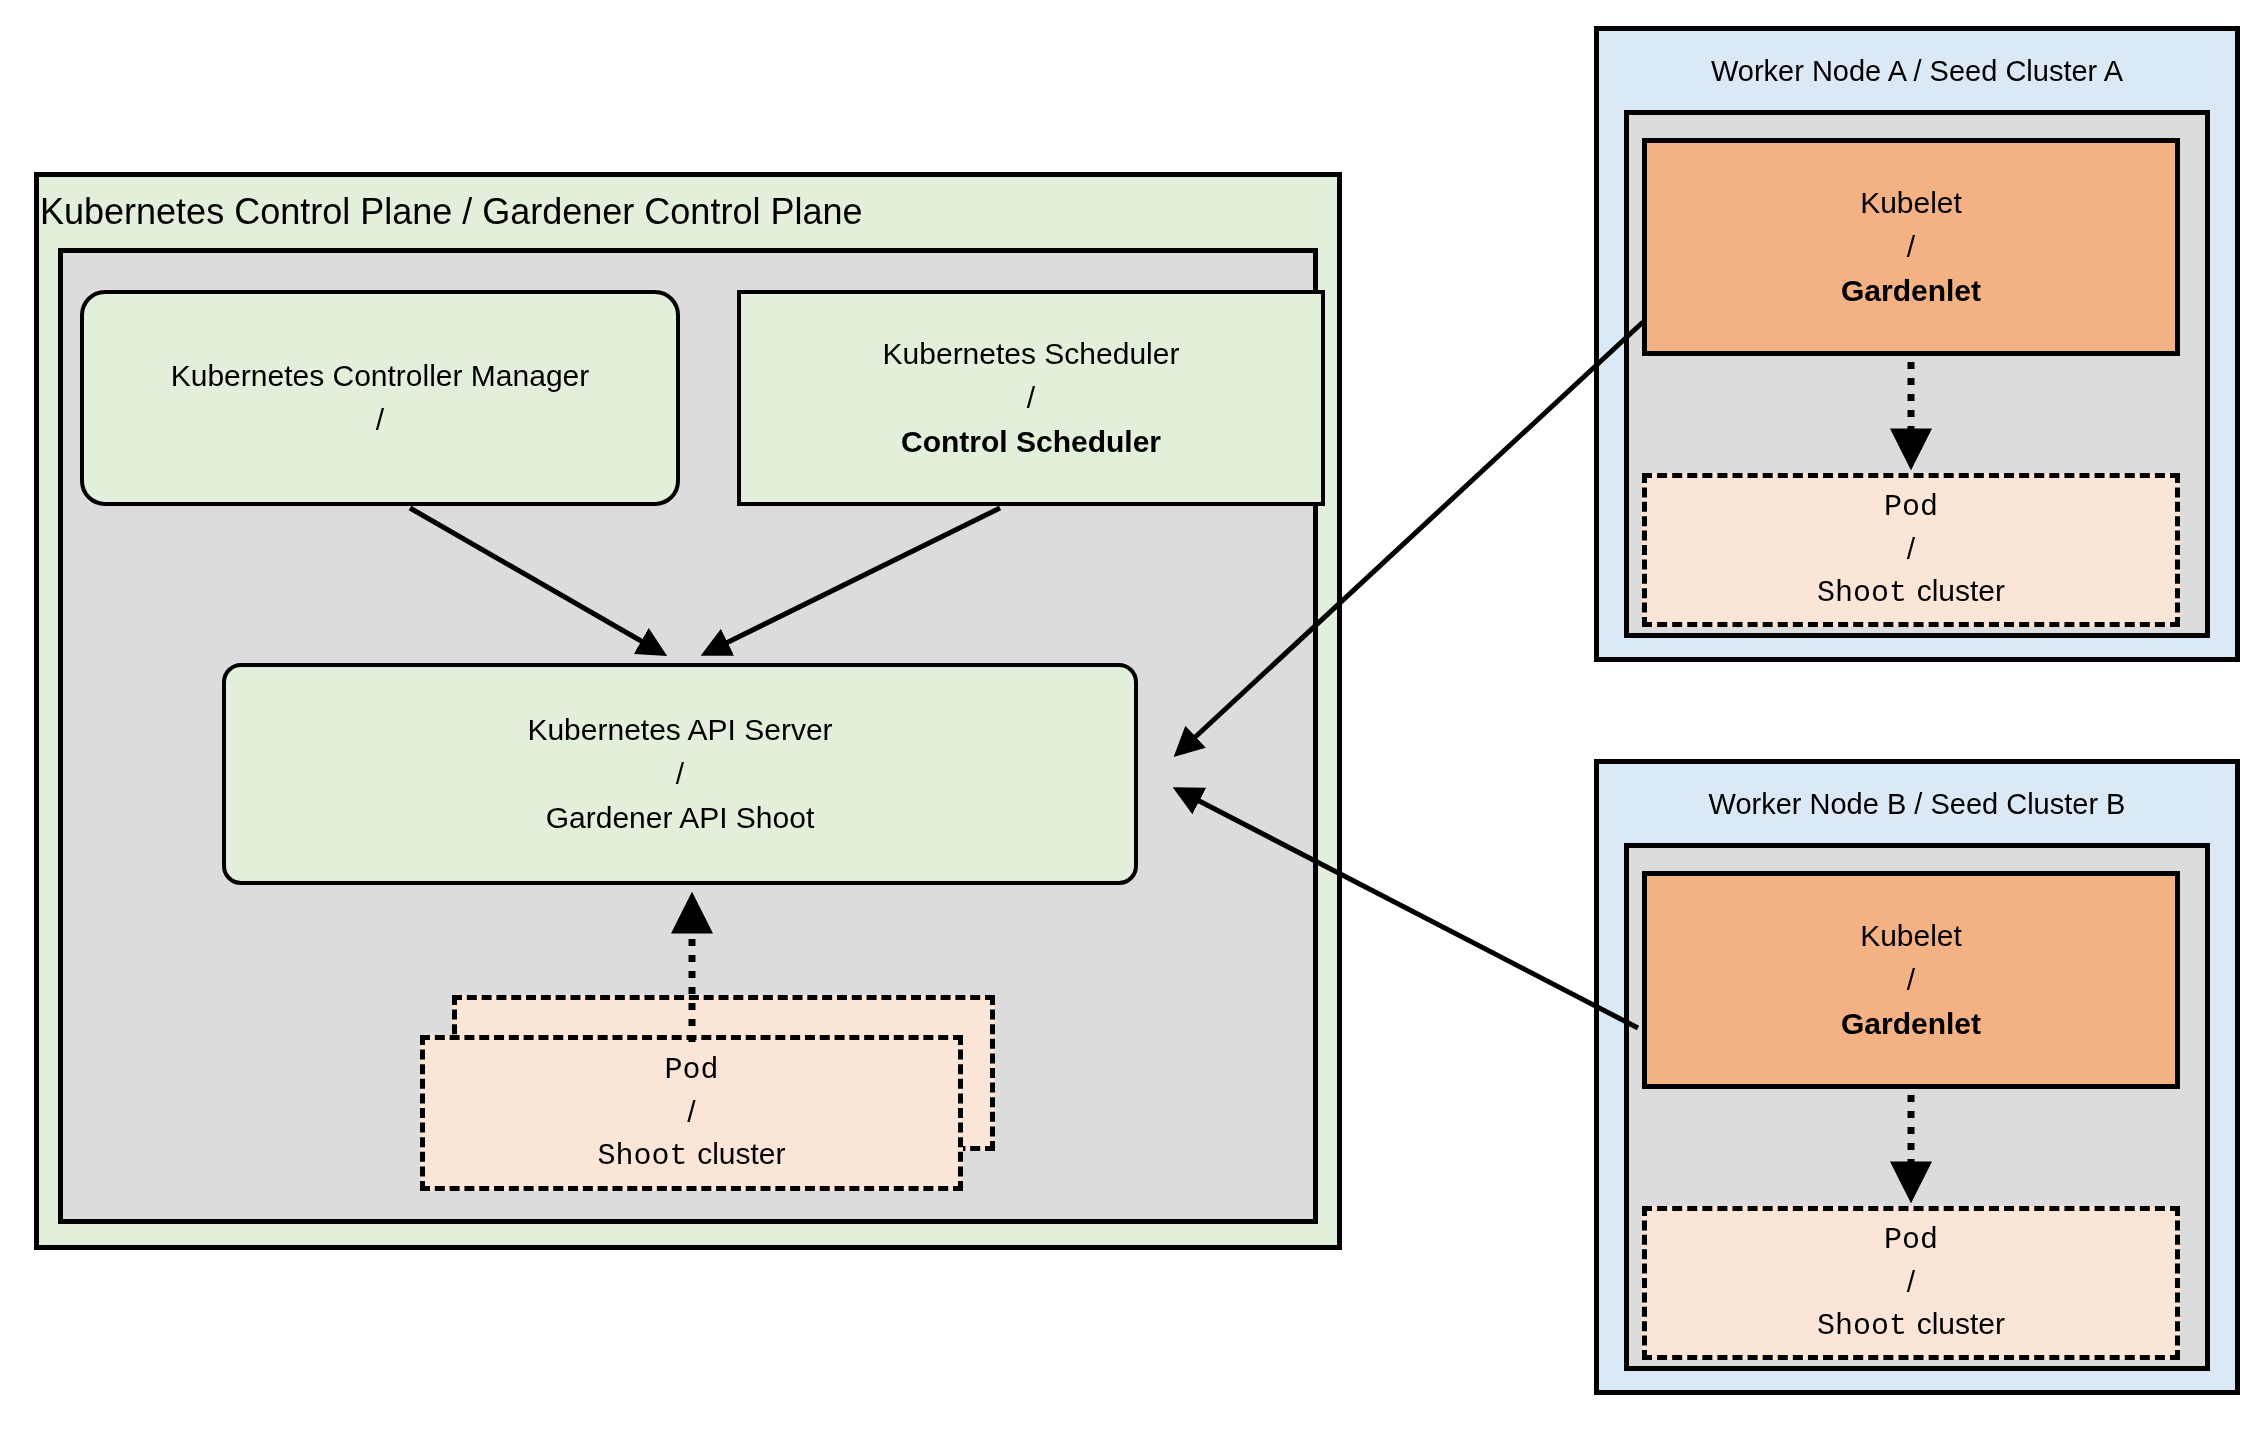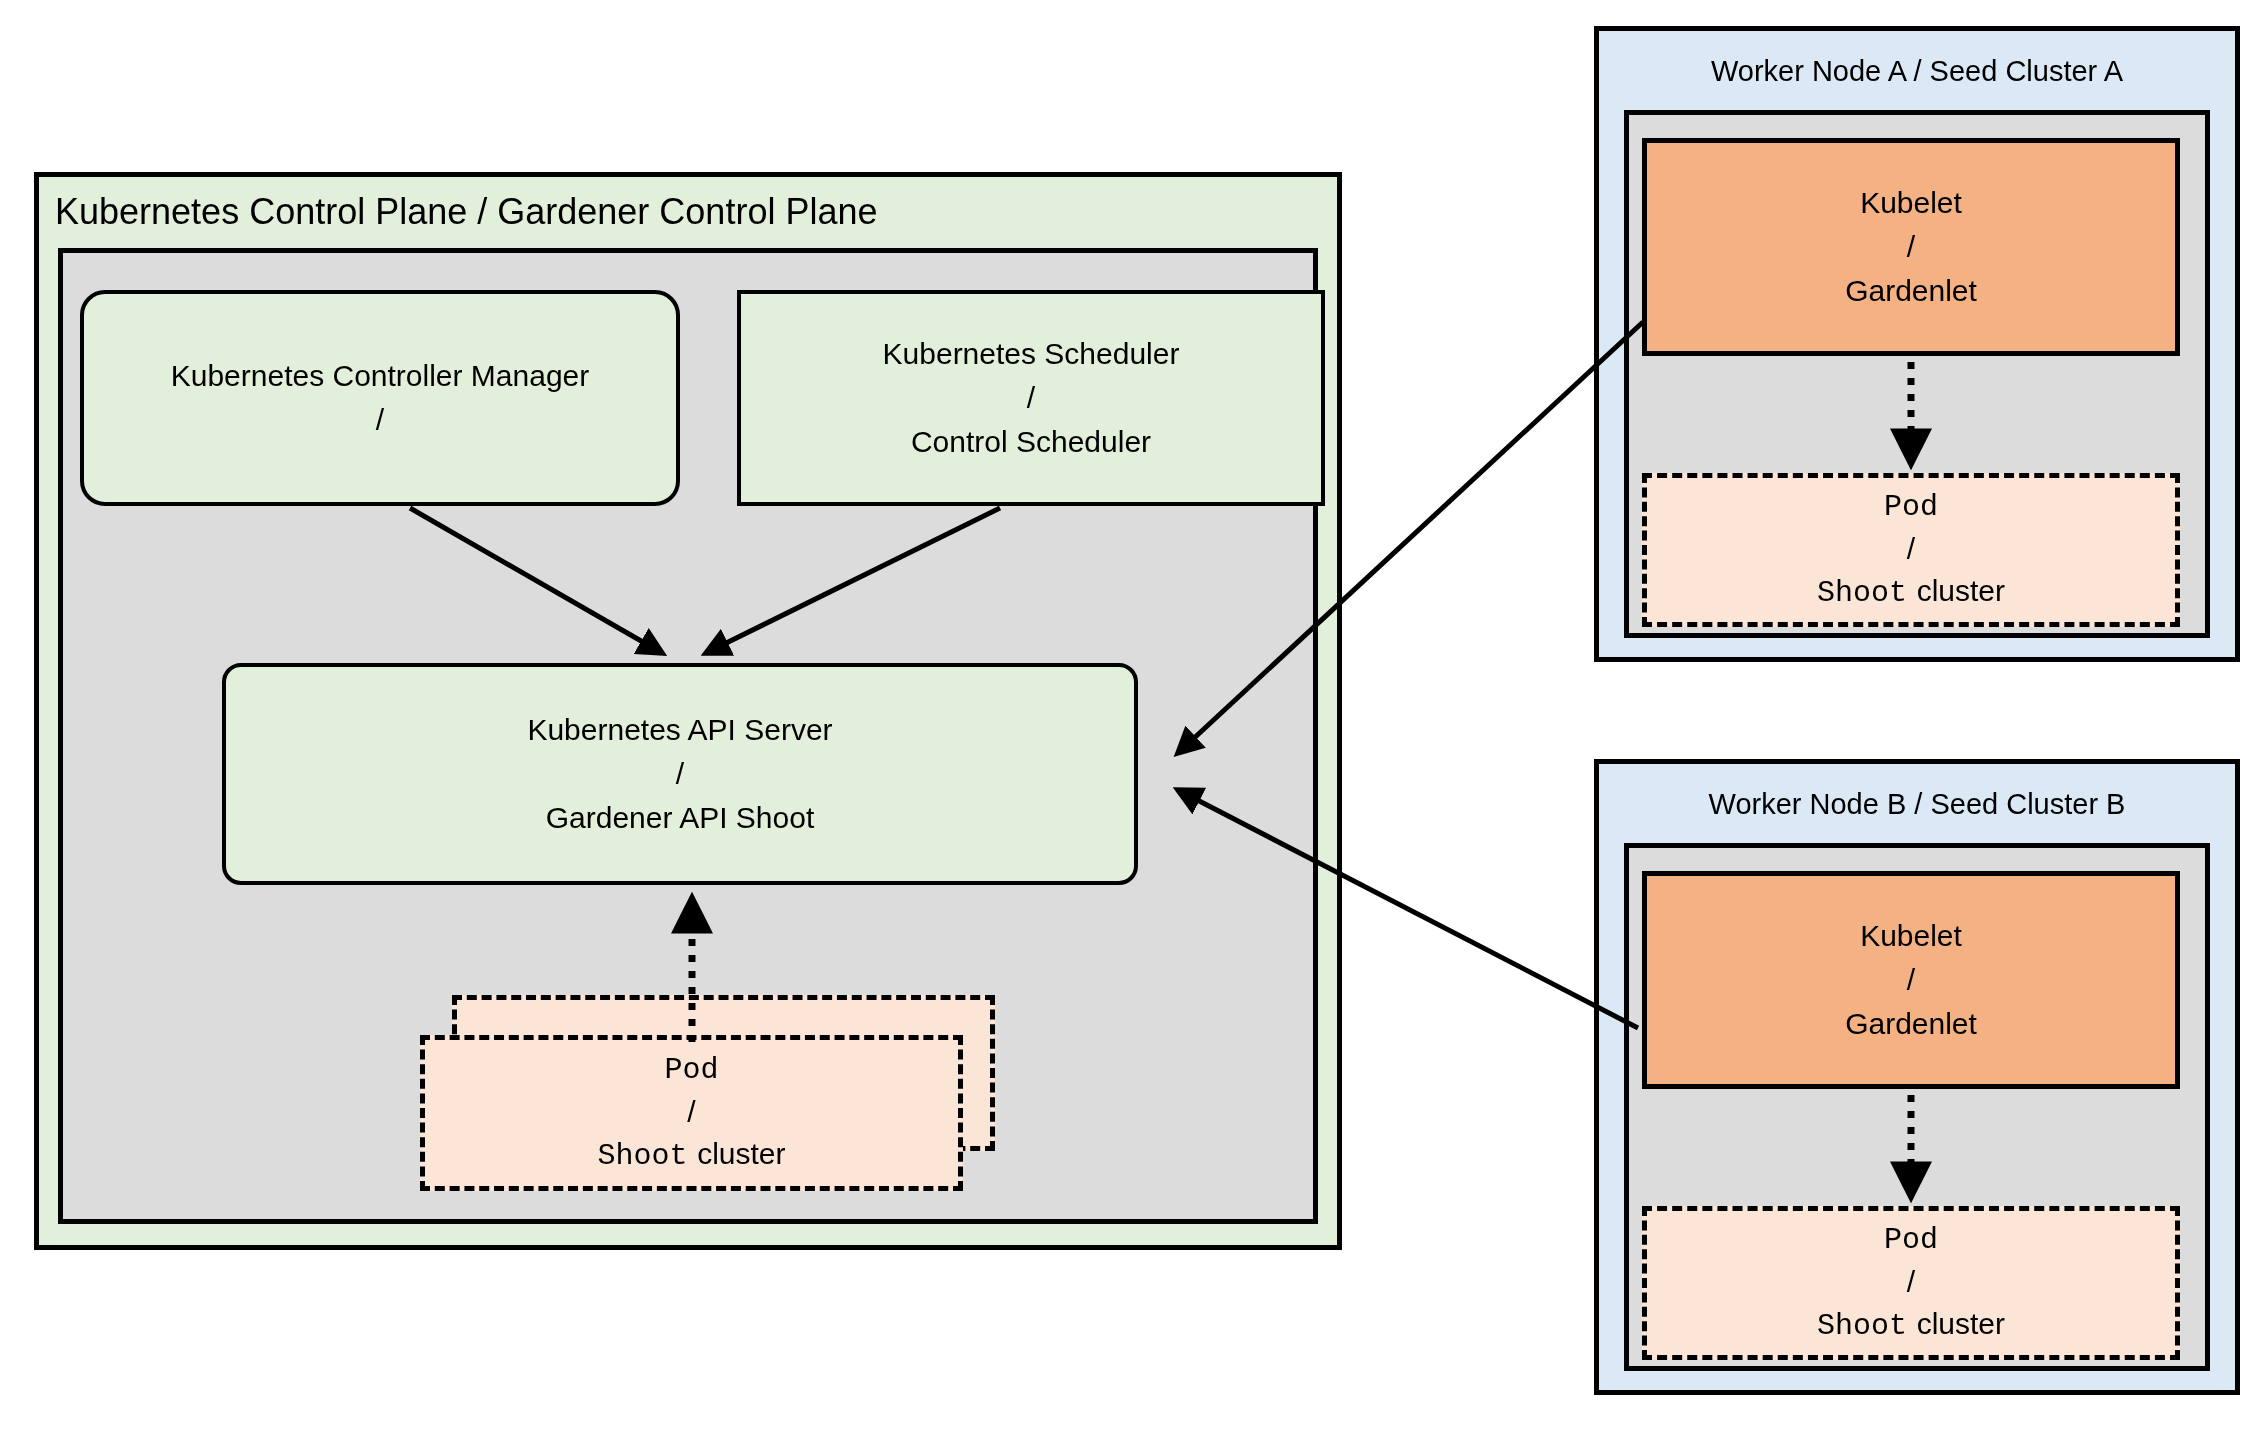--- a/index.html
+++ b/index.html
@@ -47,28 +47,28 @@
     display: flex;
     flex-direction: column;
     align-items: center;
     justify-content: center;
     width: 100%;
     height: 100%;
     text-align: center;
     font-size: 30px;
     line-height: 44px;
   }
-  .bold { font-weight: normal; }
+  .bold { font-weight: bold; }
   .mono { font-family: "Liberation Mono", monospace; }
   .cluster-word { margin-left: 0.32em; font-family: "Liberation Sans", sans-serif; }
 
   .cp-title {
     font-size: 36px;
     line-height: 70px;
-    padding-left: 16px;
+    padding-left: 1px;
     white-space: nowrap;
   }
   .worker-title {
     font-size: 29px;
     line-height: 36px;
     width: 100%;
     text-align: center;
     white-space: nowrap;
   }
 

